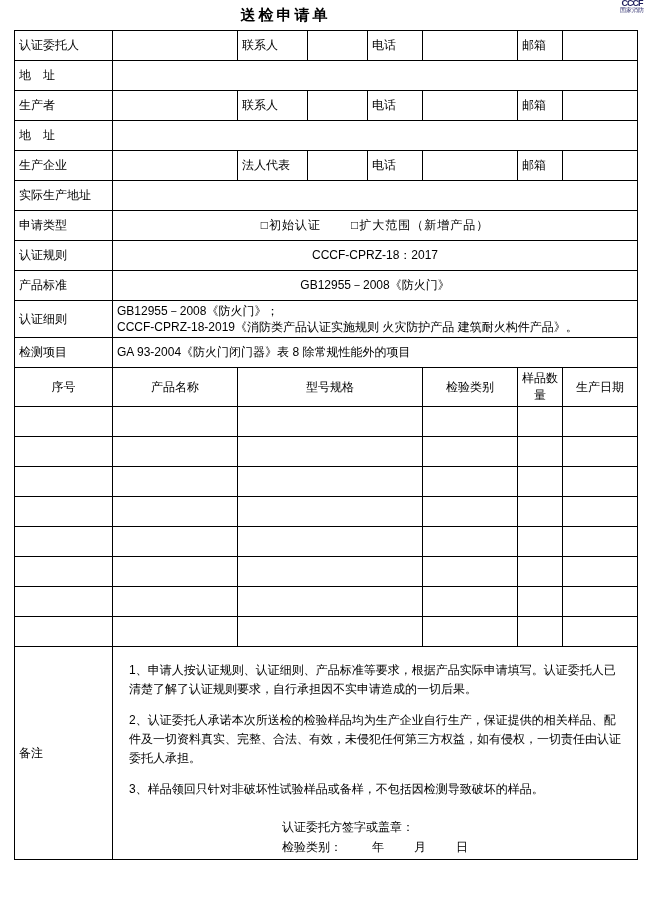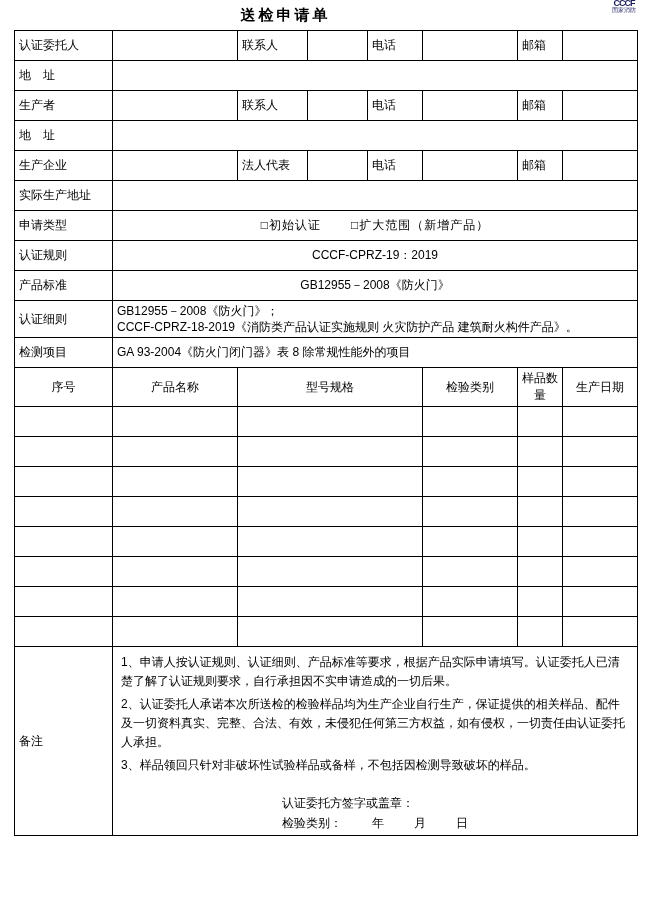--- a/index.html
+++ b/index.html
@@ -30,21 +30,21 @@
     left: 0;
     width: 571px;
     text-align: center;
     font-size: 15px;
     font-weight: bold;
     letter-spacing: 3px;
     font-family: "Liberation Sans", "DejaVu Sans", sans-serif;
   }
   .logo {
     position: absolute;
-    right: 10px;
+    right: 2px;
     top: 0px;
     width: 34px;
     height: 22px;
     overflow: hidden;
     text-align: center;
     font-size: 6px;
     line-height: 7px;
     color: #2b2b6b;
     font-family: "Liberation Sans", "DejaVu Sans", sans-serif;
   }
@@ -105,21 +105,21 @@
     text-align: left;
     vertical-align: middle;
   }
   .remark-body {
     vertical-align: top;
     padding: 8px 8px 6px 8px;
     font-size: 11.5px;
     line-height: 19px;
   }
   .remark-body p {
-    margin: 4px;
+    margin: 12px;
     text-indent: 0;
   }
   .sign-block {
     margin-top: 18px;
     text-align: center;
     line-height: 20px;
   }
   .sign-line2 {
     display: inline-block;
     text-align: left;
@@ -209,21 +209,21 @@
 
     <tr>
       <td class="lbl">申请类型</td>
       <td class="checkbox-line" colspan="7">
         <span>□初始认证</span><span class="gap"></span><span>□扩大范围（新增产品）</span>
       </td>
     </tr>
 
     <tr>
       <td class="lbl">认证规则</td>
-      <td class="rule-text" colspan="7">CCCF-CPRZ-19：2019</td>
+      <td class="rule-text" colspan="7">CCCF-CPRZ-18：2017</td>
     </tr>
 
 
     <tr>
       <td class="lbl">产品标准</td>
       <td class="rule-text" colspan="7">GB12955－2008《防火门》</td>
     </tr>
 
     <tr>
       <td class="lbl">认证细则</td>

